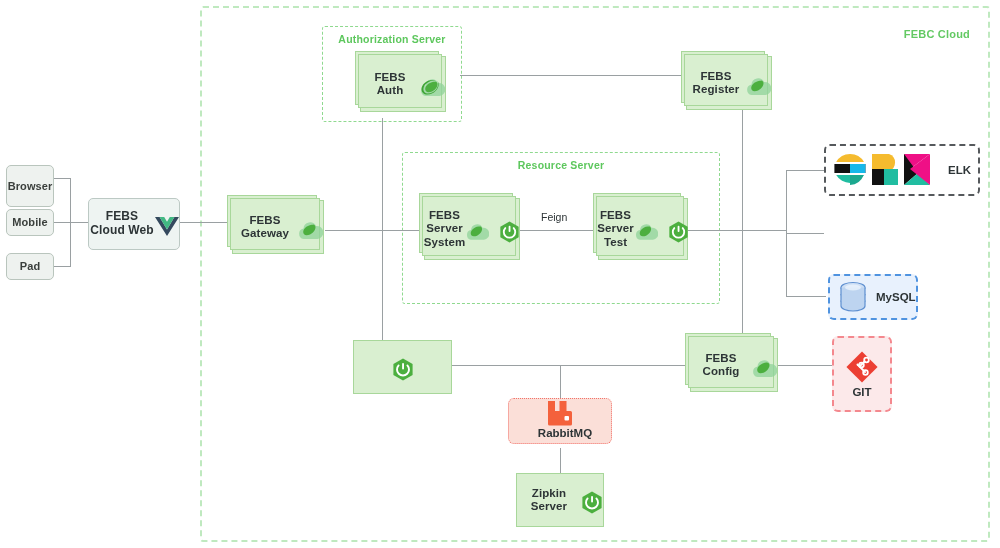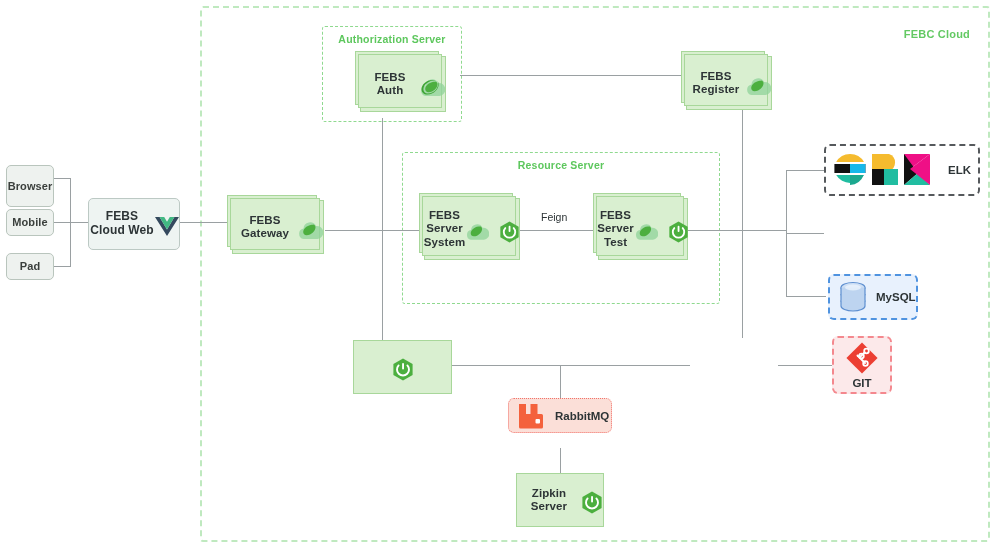--- a/index.html
+++ b/index.html
@@ -213,20 +213,31 @@
       <span>
         <svg width="22" height="23" viewBox="0 0 22 23">
           <polygon points="11,0.6 20.6,6.1 20.6,17.1 11,22.6 1.4,17.1 1.4,6.1" fill="#4caf3f"></polygon>
           <rect x="10.1" y="5" width="1.9" height="6.4" rx=".9" fill="#fff"></rect>
           <path d="M6.6 7.4 A6 6 0 1 0 15.4 7.4" stroke="#fff" stroke-width="1.9" fill="none" stroke-linecap="round"></path>
         </svg>
       </span>
     </div>
   </div>
 
+  <div class="node svc stacked" style="left:690px;top:338px;width:88px;height:54px;">
+    <div class="label">FEBS Config</div>
+    <div class="icons">
+      <span>
+        <svg width="26" height="20" viewBox="0 0 26 20">
+          <path d="M6.5 19 A5.4 5.4 0 0 1 6.5 8.4 A6.6 6.6 0 0 1 19 6 A5.2 5.2 0 0 1 20.5 19 Z" fill="#8fd39a" opacity=".75"></path>
+          <path d="M16.8 4.4 C11.2 4.4 6.2 8.1 6.2 12 c0 1.9 1.3 3.2 3.3 3.2 c5.2 0 9-4.7 9-8 c0-1.9-1.2-2.8-2.6-2.8 Z" fill="#4caf3f"></path>
+        </svg>
+      </span>
+    </div>
+  </div>
 
   <div class="node svc" style="left:516px;top:473px;width:88px;height:54px;">
     <div class="label">Zipkin Server</div>
     <div class="icons">
       <span>
         <svg width="22" height="23" viewBox="0 0 22 23">
           <polygon points="11,0.6 20.6,6.1 20.6,17.1 11,22.6 1.4,17.1 1.4,6.1" fill="#4caf3f"></polygon>
           <rect x="10.1" y="5" width="1.9" height="6.4" rx=".9" fill="#fff"></rect>
           <path d="M6.6 7.4 A6 6 0 1 0 15.4 7.4" stroke="#fff" stroke-width="1.9" fill="none" stroke-linecap="round"></path>
         </svg>
@@ -270,37 +281,37 @@
         <ellipse cx="15" cy="6.5" rx="12" ry="5" fill="#cfe0f5" stroke="#5e8fd0" stroke-width="1.2"></ellipse>
         <path d="M3 6.5 V13 A12 5 0 0 0 27 13 V6.5" fill="#bdd4f0" stroke="#5e8fd0" stroke-width="1.2"></path>
         <path d="M3 13 V19.5 A12 5 0 0 0 27 19.5 V13" fill="#bdd4f0" stroke="#5e8fd0" stroke-width="1.2"></path>
         <path d="M3 19.5 V25 A12 5 0 0 0 27 25 V19.5" fill="#bdd4f0" stroke="#5e8fd0" stroke-width="1.2"></path>
         <ellipse cx="15" cy="6.5" rx="8" ry="3" fill="#eaf2fc" opacity=".8"></ellipse>
       </svg>
     </span>
     <span class="label" style="margin-left:8px;">MySQL</span>
   </div>
 
-  <div class="infra git" style="left:832px;top:336px;width:60px;height:58px;">
+  <div class="infra git" style="left:832px;top:336px;width:60px;height:76px;">
     <span>
       <svg width="34" height="34" viewBox="0 0 34 34">
         <rect x="17" y="1.5" width="22" height="22" transform="rotate(45 17 1.5)" fill="#ec3f33"></rect>
         <g stroke="#fff" stroke-width="2" fill="none" stroke-linecap="round">
           <path d="M12.5 14.5 L20 22"></path>
           <path d="M19.5 11.5 L15 16"></path>
         </g>
         <circle cx="21.5" cy="10" r="2.3" fill="none" stroke="#fff" stroke-width="1.8"></circle>
         <circle cx="16.5" cy="15" r="2.3" fill="none" stroke="#fff" stroke-width="1.8"></circle>
         <circle cx="20.5" cy="22.5" r="2.3" fill="none" stroke="#fff" stroke-width="1.8"></circle>
       </svg>
     </span>
     <span class="label">GIT</span>
   </div>
 
-  <div class="infra rabbit" style="left:508px;top:398px;width:104px;height:35px;">
+  <div class="infra rabbit" style="left:508px;top:398px;width:104px;height:46px;flex-direction:column;">
     <span>
       <svg width="28" height="28" viewBox="0 0 28 28">
         <path d="M2 2 H9 V12 H13.5 V2 H20.5 V12 H24.5 A1.5 1.5 0 0 1 26 13.5 V25 A1.5 1.5 0 0 1 24.5 26.5 H3.5 A1.5 1.5 0 0 1 2 25 Z" fill="#f4613c"></path>
         <rect x="18.5" y="17" width="4.5" height="4.5" rx="1" fill="#fff"></rect>
       </svg>
     </span>
     <span class="label">RabbitMQ</span>
   </div>
 
 </div>

